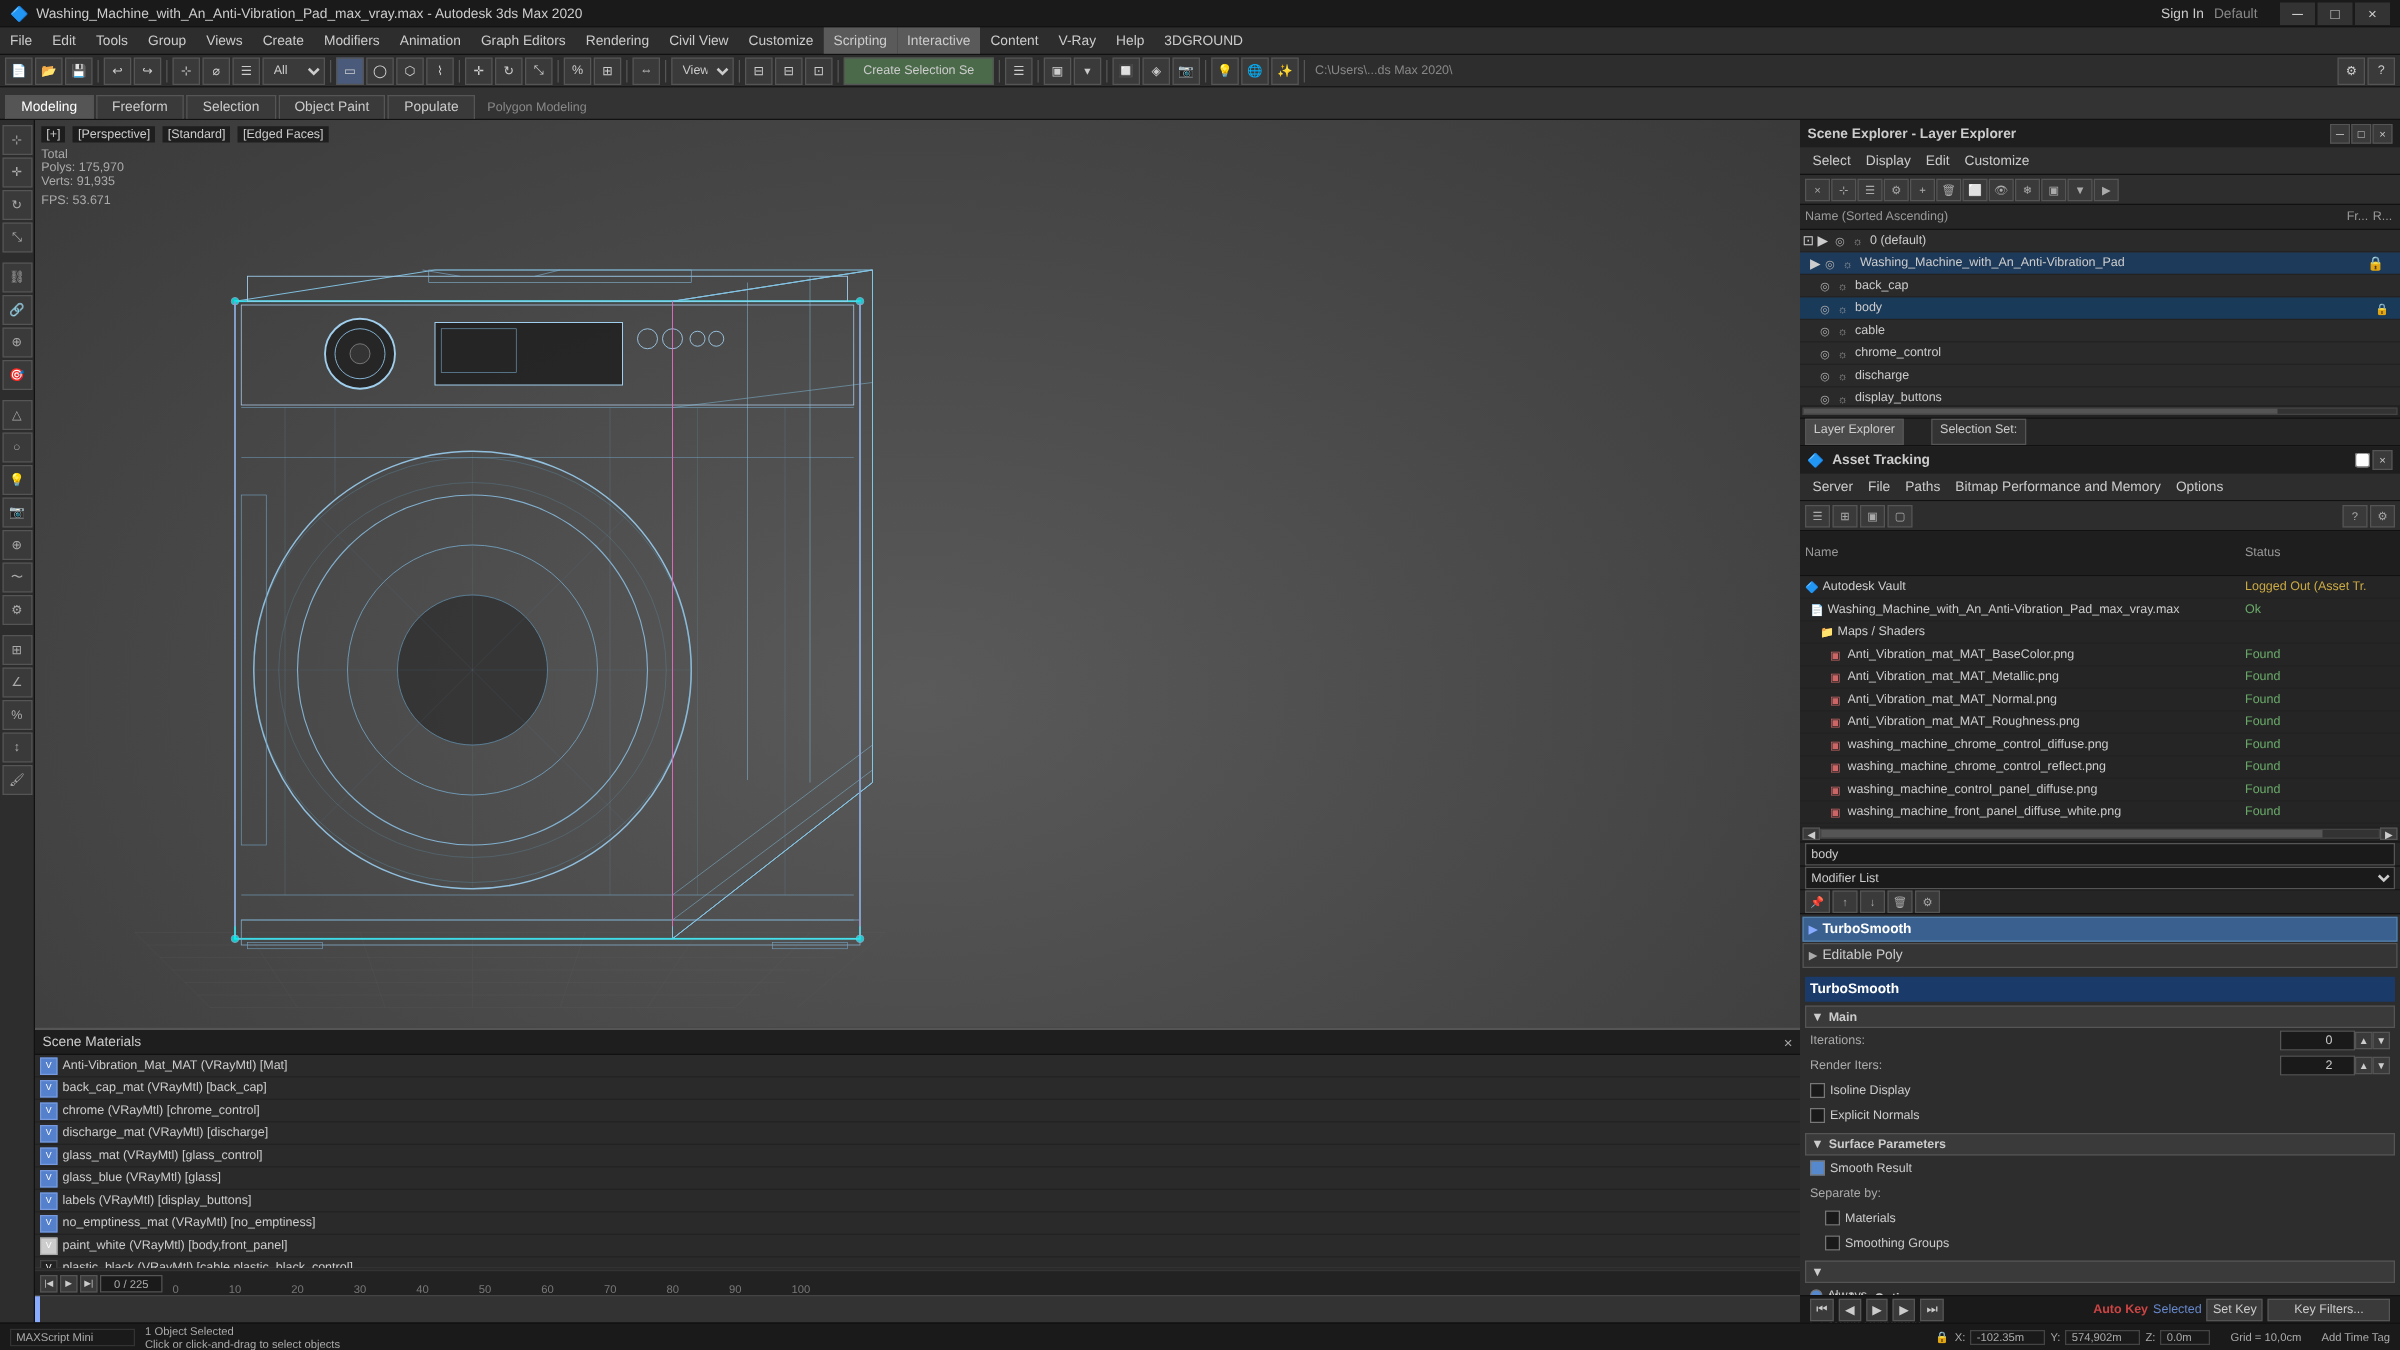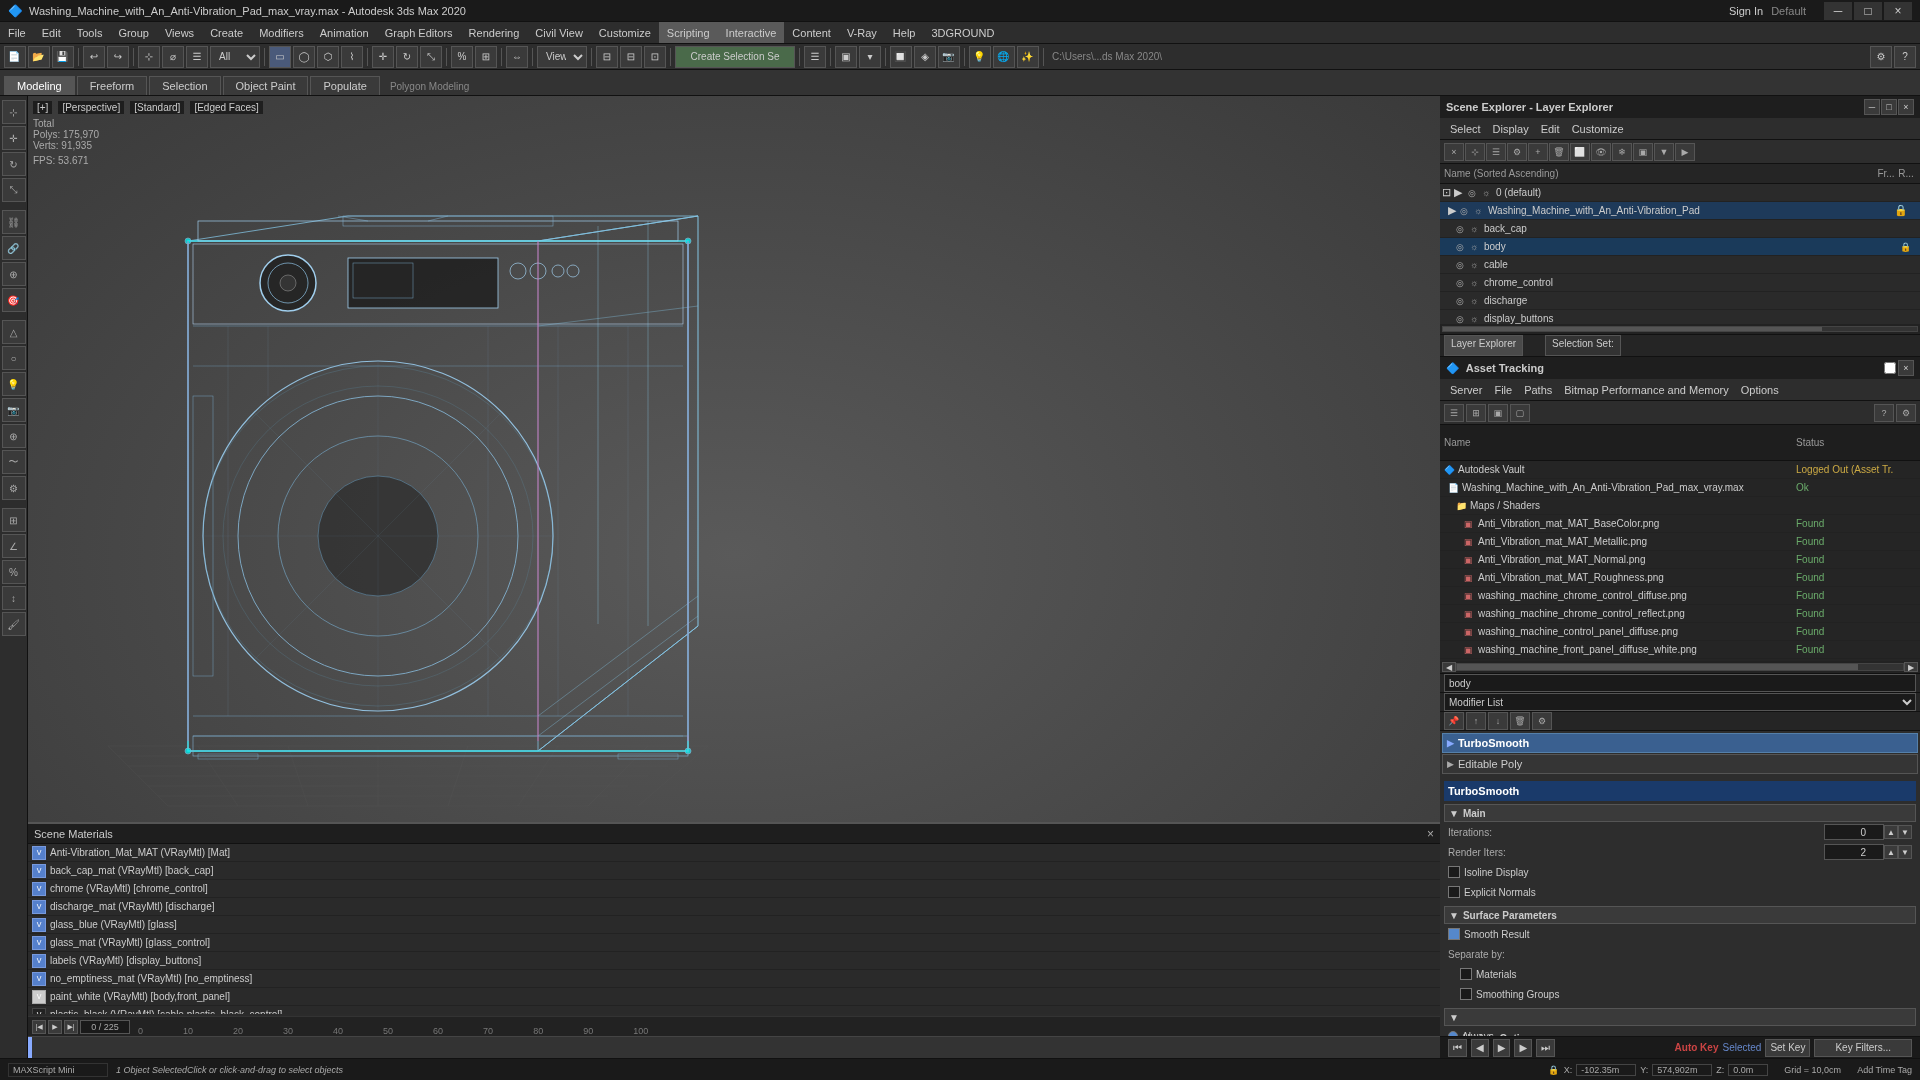--- a/index.html
+++ b/index.html
@@ -709,25 +709,25 @@
     <div class="sm-row">
       <div class="sm-icon">V</div>
       <span class="sm-name">chrome (VRayMtl) [chrome_control]</span>
     </div>
     <div class="sm-row">
       <div class="sm-icon">V</div>
       <span class="sm-name">discharge_mat (VRayMtl) [discharge]</span>
     </div>
     <div class="sm-row">
       <div class="sm-icon">V</div>
+      <span class="sm-name">glass_mat (VRayMtl) [glass_control]</span>
+    </div>
+    <div class="sm-row">
+      <div class="sm-icon">V</div>
       <span class="sm-name">glass_blue (VRayMtl) [glass]</span>
-    </div>
-    <div class="sm-row">
-      <div class="sm-icon">V</div>
-      <span class="sm-name">glass_mat (VRayMtl) [glass_control]</span>
     </div>
     <div class="sm-row">
       <div class="sm-icon">V</div>
       <span class="sm-name">labels (VRayMtl) [display_buttons]</span>
     </div>
     <div class="sm-row">
       <div class="sm-icon">V</div>
       <span class="sm-name">no_emptiness_mat (VRayMtl) [no_emptiness]</span>
     </div>
     <div class="sm-row">
@@ -776,21 +776,21 @@
   <button style="height:18px;background:#3a3a3a;border:1px solid #555;color:#ccc;font-size:10px;cursor:pointer;padding:0 4px;">⏭</button>
   <div style="flex:1;"></div>
   <span style="color:#cc4444;font-weight:bold;">Auto Key</span>
   <span style="color:#6688cc;">Selected</span>
   <button style="height:18px;background:#3a3a3a;border:1px solid #555;color:#ccc;font-size:10px;cursor:pointer;padding:0 4px;">Set Key</button>
   <button style="height:18px;background:#3a3a3a;border:1px solid #555;color:#ccc;font-size:10px;cursor:pointer;padding:0 20px;">Key Filters...</button>
 </div>
 
 <div id="status-bar">
   <div style="width:100px;background:#1a1a1a;border:1px solid #333;padding:1px 4px;font-size:9px;color:#aaa;">MAXScript Mini</div>
-  <div style="display:flex;flex-direction:row;font-size:9px;color:#aaa;font-style:italic;">
+  <div style="display:flex;flex-direction:column;font-size:9px;color:#aaa;">
     <span>1 Object Selected</span>
     <span>Click or click-and-drag to select objects</span>
   </div>
   <div style="flex:1;"></div>
   <div style="display:flex;align-items:center;gap:4px;font-size:9px;color:#aaa;">
     <span>🔒</span>
     <span>X:</span>
     <span style="background:#1a1a1a;border:1px solid #444;padding:0 4px;min-width:60px;">-102.35m</span>
     <span>Y:</span>
     <span style="background:#1a1a1a;border:1px solid #444;padding:0 4px;min-width:60px;">574,902m</span>

